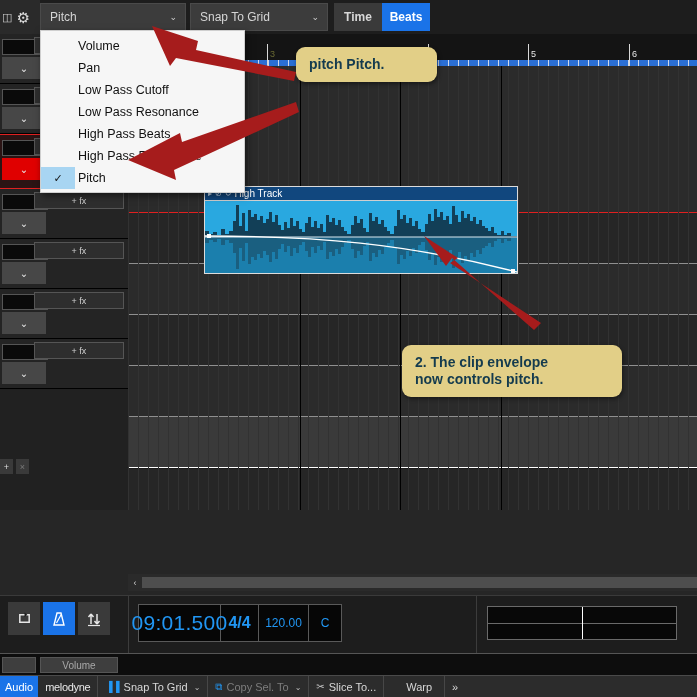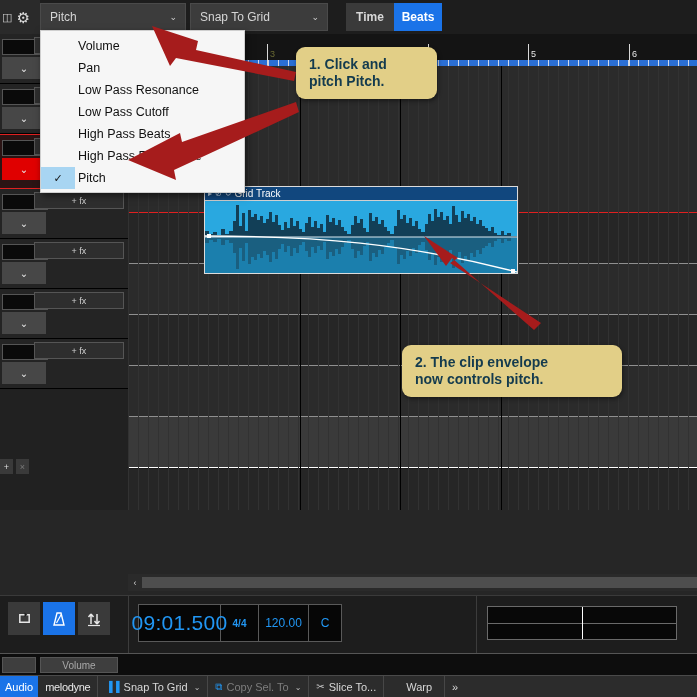--- a/index.html
+++ b/index.html
@@ -19,21 +19,21 @@
   .tb-combo{position:absolute;height:28px;top:3px;background:#3c3c3c;border:1px solid #4a4a4a;
     box-sizing:border-box;display:flex;align-items:center;}
   .tb-combo .lbl{color:#d5d5d5;font-size:12px;padding-left:9px;flex:1;white-space:nowrap;}
   .tb-combo .chev{padding-right:8px;color:#cfcfcf;font-size:9px;}
   #combo-pitch{left:40px;width:146px;}
   #combo-snap{left:190px;width:138px;}
   .seg{position:absolute;top:3px;height:28px;display:flex;}
   .seg-btn{display:flex;align-items:center;justify-content:center;font-size:12px;font-weight:bold;
     color:#d8d8d8;background:#3a3a3a;width:48px;height:28px;box-sizing:border-box;}
   .seg-btn.on{background:#1a73e8;color:#fff;}
-  #seg-timebeats{left:346px;}
+  #seg-timebeats{left:334px;}
 
   
   .headers{position:absolute;left:0;top:34px;width:128px;height:476px;background:#212121;}
   .thead{position:relative;box-sizing:border-box;border-bottom:1px solid #000;background:#242424;}
   .thead.sel{background:#2b1414;border-top:1px solid #e02020;border-bottom:1px solid #e02020;}
   .tname{position:absolute;left:2px;top:5px;width:44px;height:14px;background:#0a0a0a;border:1px solid #555;}
   .tarrow{position:absolute;left:2px;top:23px;width:44px;height:22px;background:#474747;
     display:flex;align-items:center;justify-content:center;color:#e8e8e8;font-size:10px;}
   .tarrow.rec{background:#e00000;}
   .fxbtn{position:absolute;left:34px;top:3px;width:88px;height:15px;background:#2e2e2e;
@@ -98,21 +98,21 @@
   .tp-btn{width:32px;height:33px;background:#3a3a3a;color:#e6e6e6;
     display:flex;align-items:center;justify-content:center;font-size:15px;}
   .tp-btn.on{background:#1a73e8;color:#fff;}
   .tp-div{position:absolute;top:0;bottom:0;width:1px;background:#3c3c3c;}
   .lcd{position:absolute;top:8px;height:38px;border:1px solid #595959;display:flex;
     box-sizing:border-box;background:#060606;}
   .lcd-cell{display:flex;align-items:center;justify-content:center;color:#2196f3;
     border-right:1px solid #595959;box-sizing:border-box;}
   .lcd-cell:last-child{border-right:none;}
   .lcd-time{width:82px;font-size:21px;letter-spacing:.3px;}
-  .lcd-sig{width:38px;font-size:10px;font-weight:bold;}
+  .lcd-sig{width:38px;font-size:16px;font-weight:bold;}
   .lcd-bpm{width:50px;font-size:12px;}
   .lcd-key{width:32px;font-size:12px;}
   .meters{position:absolute;top:10px;height:34px;border:1px solid #6a6a6a;
     box-sizing:border-box;background:#080808;display:flex;}
   .meter-half{flex:1;position:relative;border-right:1px solid #fff;}
   .meter-half:last-child{border-right:none;}
   .meter-mid{position:absolute;left:0;right:0;top:50%;height:1px;background:#6a6a6a;}
 
   
   .libstrip{position:absolute;left:0;top:653px;width:697px;height:22px;background:#0d0d0d;
@@ -350,21 +350,21 @@
         <div class="gv maj" style="left: 172px;"></div>
         <div class="gv maj" style="left: 272px;"></div>
         <div class="gv maj" style="left: 373px;"></div>
       </div>
 
     <div class="clip" style="left:76px;top:152px;width:314px;height:88px;">
       <div class="clip-hdr">
         <span class="ci">▸</span>
         <span class="ci">⊘</span>
         <span class="ci">↻</span>
-        <span class="clip-title">Grid Track</span>
+        <span class="clip-title">High Track</span>
       </div>
       <div class="clip-body">
         <svg width="312" height="73" viewBox="0 0 312 73" preserveAspectRatio="none">
           <rect x="0" y="0" width="312" height="73" fill="#29a8e0"></rect>
           <rect x="0" y="36" width="312" height="37" fill="#1b7fad"></rect>
           <g fill="#123f57">
             <path d="M0,30 L4,30 L4,33 L8,33 L8,31 L12,31 L12,34 L16,34 L16,28 L20,28 L20,33
                      L24,33 L24,30 L28,30 L28,20 L31,20 L31,4 L34,4 L34,25 L37,25 L37,12 L40,12
                      L40,30 L43,30 L43,9 L46,9 L46,16 L49,16 L49,13 L52,13 L52,19 L55,19 L55,15
                      L58,15 L58,22 L61,22 L61,18 L64,18 L64,11 L67,11 L67,21 L70,21 L70,14 L73,14
@@ -492,45 +492,44 @@
       <span class="sb-icon">✂</span>
       <span>Slice To...</span>
     </div>
     <div class="sb-item" style="padding-left:22px;padding-right:12px;">
       <span>Warp</span>
     </div>
     <div class="sb-item" style="border-right:none;">»</div>
   </div>
 
   <div class="callout" style="left:296px;top:47px;width:141px;">
-    <div>1. Click and</div>
     <div>pitch Pitch.</div>
   </div>
 
   <div class="callout" style="left:402px;top:345px;width:220px;">
     <div>2. The clip envelope</div>
     <div>now controls pitch.</div>
   </div>
 
   <div class="menu" id="menu">
       <div class="mitem">
         <span class="mcheck"></span>
         <span class="mlabel">Volume</span>
       </div>
       <div class="mitem">
         <span class="mcheck"></span>
         <span class="mlabel">Pan</span>
       </div>
       <div class="mitem">
         <span class="mcheck"></span>
-        <span class="mlabel">Low Pass Resonance</span>
+        <span class="mlabel">Low Pass Cutoff</span>
       </div>
       <div class="mitem">
         <span class="mcheck"></span>
-        <span class="mlabel">Low Pass Cutoff</span>
+        <span class="mlabel">Low Pass Resonance</span>
       </div>
       <div class="mitem">
         <span class="mcheck"></span>
         <span class="mlabel">High Pass Beats</span>
       </div>
       <div class="mitem">
         <span class="mcheck"></span>
         <span class="mlabel">High Pass Resonance</span>
       </div>
       <div class="mitem checked">

